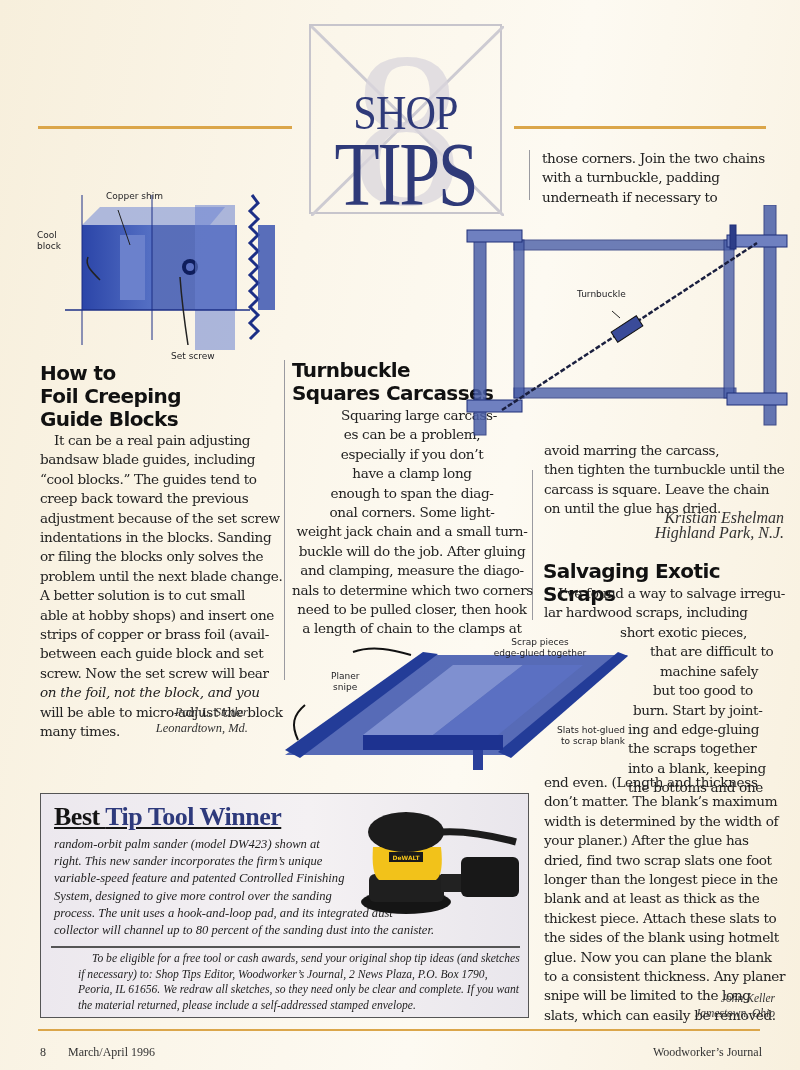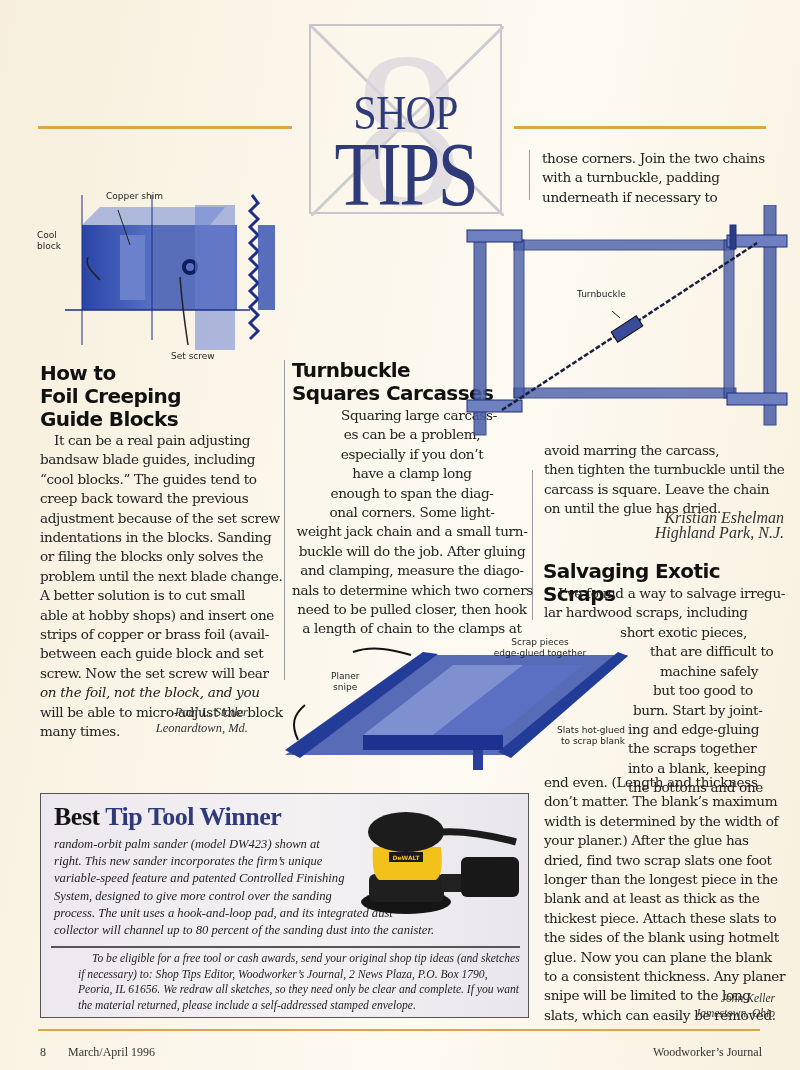--- a/index.html
+++ b/index.html
@@ -58,21 +58,21 @@
 
   
   .winner-box {
     position: absolute; left: 40px; top: 793px; width: 489px; height: 225px;
     border: 1.5px solid #555;
     background: linear-gradient(90deg, #ece8ee 0%, #f4f1f3 55%, #e9e6ec 100%);
   }
   .winner-title {
     position: absolute; left: 13px; top: 8px;
     font-family: "Liberation Serif", serif; font-weight: bold;
-    font-size: 26px; color: #151515; letter-spacing: -0.5px;
+    font-size: 26px; color: #151515; letter-spacing: -0.5px; text-decoration: underline;
   }
   .winner-title .blue { color: #2e3a7c; }
   .winner-text {
     position: absolute; left: 13px; top: 42px; width: 330px;
     font-family: "Liberation Serif", serif; font-style: italic;
     font-size: 12.6px; line-height: 17.2px; color: #1e1e1e;
   }
   .winner-divider { position: absolute; left: 10px; right: 8px; top: 205px; height: 1.5px; background: #555; }
   .winner-fine {
     position: absolute; left: 13px; top: 216px; right: 10px;

